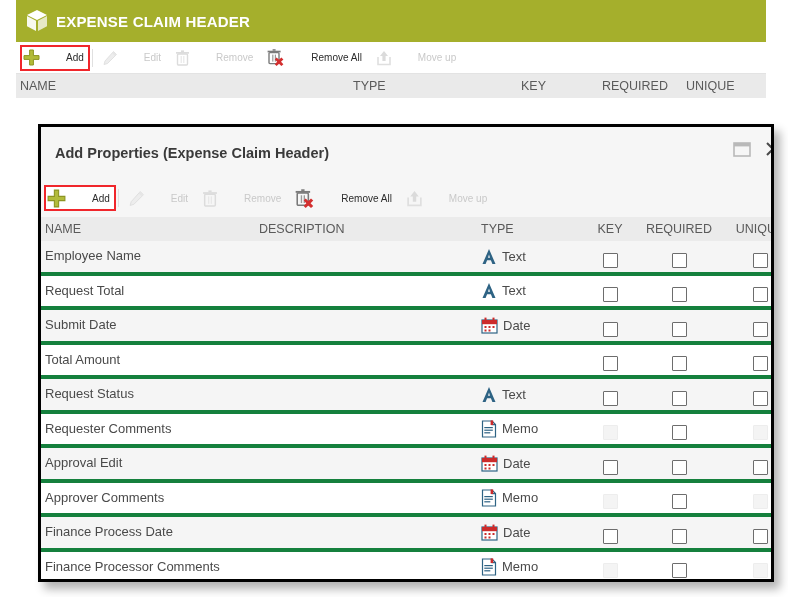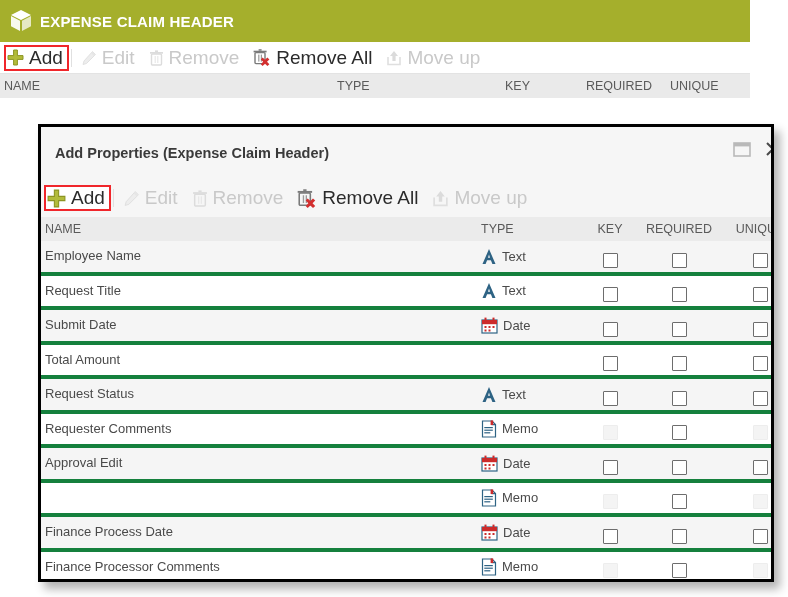--- a/index.html
+++ b/index.html
@@ -5,21 +5,21 @@
   html, body {
     margin: 0; padding: 0;
     width: 788px; height: 597px;
     background: #ffffff;
     font-family: "Liberation Sans", sans-serif;
     overflow: hidden;
   }
   #root { position: relative; width: 788px; height: 597px; }
 
   
-  .bg-window { position: absolute; left: 0; top: 0; width: 750px; }
+  .bg-window { position: absolute; left: 16px; top: 0; width: 750px; }
 
   .bg-titlebar {
     height: 42px; background: #a5af2c;
     display: flex; align-items: center;
     padding-left: 10px; box-sizing: border-box;
   }
   .cube-icon { width: 22px; height: 24px; flex: 0 0 auto; margin-right: 8px; }
   .bg-title {
     color: #ffffff; font-size: 15px; font-weight: bold;
     letter-spacing: .2px; white-space: nowrap;
@@ -34,22 +34,22 @@
   .bg-colhdr {
     height: 24px; background: #eaeaea;
     display: flex; align-items: center;
     font-size: 12.5px; color: #5a5a5a; box-sizing: border-box;
   }
   .bg-colhdr .c { position: absolute; }
 
   
   .tb-btn {
     display: flex; align-items: center; height: 26px;
-    padding: 0 7px; font-size: 19px; color: #2b2b2b;
-    white-space: nowrap; box-sizing: border-box;
+    padding: 0 7px; font-size: 10px; color: #2b2b2b;
+    white-space: nowrap; box-sizing: border-box; gap: 21px;
   }
   .tb-btn.disabled { color: #c9c9c9; }
   .tb-btn .ic { margin-right: 5px; display: flex; align-items: center; }
   .tb-sep { width: 1px; height: 18px; background: #e0e0e0; margin: 0 2px; }
 
   .redbox {
     border: 2px solid #f0262b; padding: 1px 4px 1px 1px;
     box-sizing: border-box; background: #fff;
   }
 
@@ -279,20 +279,21 @@
             <path d="M8 1 L12 6 H9.6 V11 H6.4 V6 H4 Z" fill="#dbdbdb"></path>
           </svg>
         </span>
         <span>Move up</span>
       </div>
     </div>
 
     <div class="grid">
       <div class="grid-head">
         <span class="c cell-name">NAME</span>
+        <span class="c cell-desc">DESCRIPTION</span>
         <span class="c" style="left:440px;">TYPE</span>
         <span class="c col-key">KEY</span>
         <span class="c col-req">REQUIRED</span>
         <span class="c col-uni">UNIQUE</span>
       </div>
       <div id="grid-body">
           <div class="grid-row alt">
             <span class="c cell-name">Employee Name</span>
             <span class="c cell-desc"></span>
             <span class="c cell-type">
@@ -301,21 +302,21 @@
                   <path d="M8 1 L14.5 16 H11.4 L9.9 12.3 H6.1 L4.6 16 H1.5 Z M7 9.7 H9 L8 6.6 Z" fill="#2e6384"></path>
                 </svg>
               </span>
               <span class="tlabel">Text</span>
             </span>
             <span class="c col-key"><span class="chk"></span></span>
             <span class="c col-req"><span class="chk"></span></span>
             <span class="c col-uni"><span class="chk"></span></span>
           </div>
           <div class="grid-row">
-            <span class="c cell-name">Request Title</span>
+            <span class="c cell-name">Request Total</span>
             <span class="c cell-desc"></span>
             <span class="c cell-type">
               <span>
                 <svg width="16" height="17" viewBox="0 0 16 17">
                   <path d="M8 1 L14.5 16 H11.4 L9.9 12.3 H6.1 L4.6 16 H1.5 Z M7 9.7 H9 L8 6.6 Z" fill="#2e6384"></path>
                 </svg>
               </span>
               <span class="tlabel">Text</span>
             </span>
             <span class="c col-key"><span class="chk"></span></span>
@@ -404,20 +405,21 @@
                   <rect x="7.5" y="12.5" width="2" height="2" fill="#cc2b2b"></rect>
                 </svg>
               </span>
               <span class="tlabel">Date</span>
             </span>
             <span class="c col-key"><span class="chk"></span></span>
             <span class="c col-req"><span class="chk"></span></span>
             <span class="c col-uni"><span class="chk"></span></span>
           </div>
           <div class="grid-row">
+            <span class="c cell-name">Approver Comments</span>
             <span class="c cell-desc"></span>
             <span class="c cell-type">
               <span>
                 <svg width="16" height="18" viewBox="0 0 16 18">
                   <path d="M1.5 1 H11 L14.5 4.6 V17 H1.5 Z" fill="#fff" stroke="#2e6384" stroke-width="1.2"></path>
                   <path d="M11 1 V4.6 H14.5" fill="none" stroke="#2e6384" stroke-width="1.2"></path>
                   <rect x="3.3" y="7" width="8.5" height="1.2" fill="#2e6384"></rect>
                   <rect x="3.3" y="9.6" width="8.5" height="1.2" fill="#2e6384"></rect>
                   <rect x="3.3" y="12.2" width="6" height="1.2" fill="#2e6384"></rect>
                   <rect x="9.6" y="0.4" width="2.6" height="4.6" fill="#cc2b2b"></rect>

